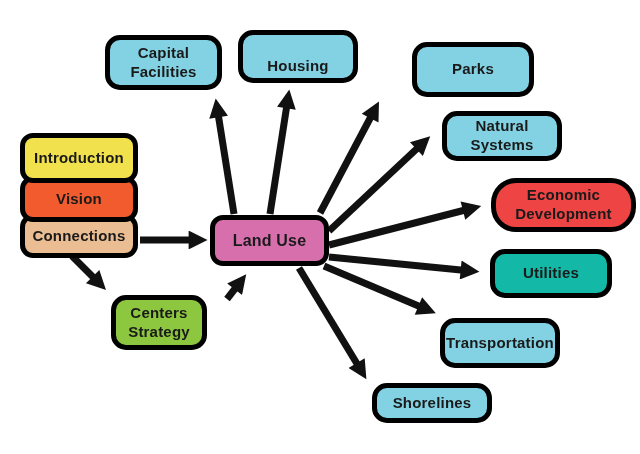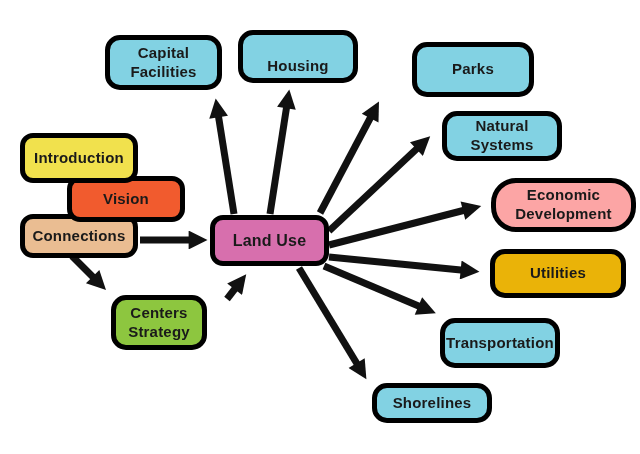--- a/index.html
+++ b/index.html
@@ -58,21 +58,21 @@
       <line x1="329" y1="245" x2="473" y2="208" marker-end="url(#ah)"></line>
       <line x1="329" y1="257" x2="471" y2="271" marker-end="url(#ah)"></line>
       <line x1="324" y1="266" x2="428" y2="310" marker-end="url(#ah)"></line>
       <line x1="299" y1="268" x2="362" y2="372" marker-end="url(#ah)"></line>
     </g>
   </svg>
 
   <div class="node stack" style="left: 20px; top: 214px; width: 118px; height: 44px; z-index: 1; background-color: rgb(234, 189, 146);">
     <span>Connections</span>
   </div>
-  <div class="node stack" style="left: 20px; top: 176px; width: 118px; height: 46px; z-index: 2; background-color: rgb(241, 91, 46); margin-left: 47px;">
+  <div class="node stack" style="left: 20px; top: 176px; width: 118px; height: 46px; z-index: 2; background-color: rgb(241, 91, 46);">
     <span>Vision</span>
   </div>
   <div class="node stack" style="left: 20px; top: 133px; width: 118px; height: 50px; z-index: 3; background-color: rgb(241, 225, 77);">
     <span>Introduction</span>
   </div>
 
   <div class="node" style="left: 111px; top: 295px; width: 96px; height: 55px; z-index: 2; background-color: rgb(141, 198, 63);">
     <span>Centers Strategy</span>
   </div>
 
@@ -85,24 +85,24 @@
   </div>
   <div class="node" style="left: 238px; top: 30px; width: 120px; height: 53px; background-color: rgb(130, 210, 227); align-items: flex-end;">
     <span>Housing</span>
   </div>
   <div class="node" style="left: 372px; top: 42px; width: 122px; height: 55px; background-color: rgb(130, 210, 227); margin-left: 40px;">
     <span>Parks</span>
   </div>
   <div class="node" style="left: 442px; top: 111px; width: 120px; height: 50px; background-color: rgb(130, 210, 227);">
     <span>Natural Systems</span>
   </div>
-  <div class="node" style="left: 491px; top: 178px; width: 145px; height: 54px; background-color: #fca5a5; border-radius: 25px;">
+  <div class="node" style="left: 491px; top: 178px; width: 145px; height: 54px; background-color: #ef4444; border-radius: 25px;">
     <span>Economic Development</span>
   </div>
-  <div class="node" style="left: 490px; top: 249px; width: 136px; height: 49px; background-color: #eab308;">
+  <div class="node" style="left: 490px; top: 249px; width: 122px; height: 49px; background-color: #14b8a6;">
     <span>Utilities</span>
   </div>
   <div class="node" style="left: 440px; top: 318px; width: 120px; height: 50px; padding: 13px; background-color: rgb(130, 210, 227);">
     <span>Transportation</span>
   </div>
   <div class="node" style="left: 372px; top: 383px; width: 120px; height: 40px; background-color: rgb(130, 210, 227);">
     <span>Shorelines</span>
   </div>
 
 </div>

